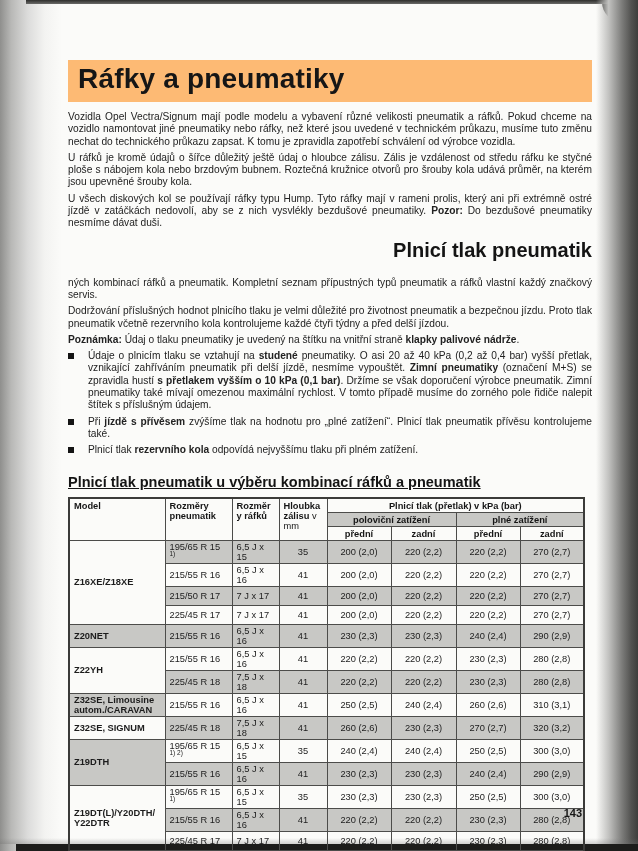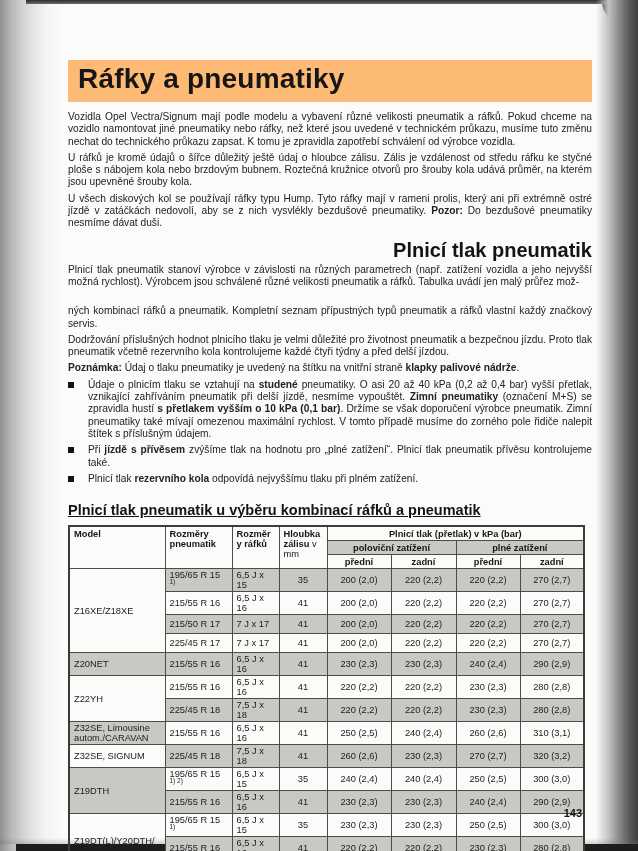--- a/index.html
+++ b/index.html
@@ -35,21 +35,21 @@
   .bullet .btext{flex:1;text-align:justify;margin-left:8px;}
 
   .table-heading{font-size:14.5px;font-weight:bold;margin:13px 0 7px;color:#141414;text-decoration:underline;}
 
   table{border-collapse:collapse;width:515px;font-size:9.3px;border:2px solid #3b3b39;table-layout:fixed;}
   th,td{border:1px solid #4c4c4a;padding:1px 4px;vertical-align:middle;overflow-wrap:anywhere;}
   th{font-weight:bold;text-align:left;vertical-align:top;padding-top:2px;color:#161616;}
   th.c,td.c{text-align:center;vertical-align:middle;}
   .shade{background:#c8c8c5;}
   tbody td{height:16px;}
-  td.model{font-weight:normal;}
+  td.model{font-weight:bold;}
   sup{font-size:6.5px;line-height:0;}
   .nw{font-weight:normal;}
   .page-num{position:absolute;right:56px;bottom:32px;font-weight:bold;font-size:11px;z-index:3;color:#161616;}
 </style>
 </head>
 <body>
 
 <div class="corner-tr"></div>
 <div class="edge-left"></div>
 <div class="edge-top"></div>
@@ -62,21 +62,20 @@
   <div class="title-bar">
     <h1>Ráfky a pneumatiky</h1>
   </div>
 
   <div class="cols">
     <div class="col">
       <p><span>Vozidla Opel Vectra/Signum mají podle modelu a vybavení různé velikosti pneumatik a ráfků. Pokud chceme na vozidlo namontovat jiné pneumatiky nebo ráfky, než které jsou uvedené v technickém průkazu, musíme tuto změnu nechat do technického průkazu zapsat. K tomu je zpravidla zapotřebí schválení od výrobce vozidla.</span></p>
       <p><span>U ráfků je kromě údajů o šířce důležitý ještě údaj o hloubce zálisu. Zális je vzdálenost od středu ráfku ke styčné ploše s nábojem kola nebo brzdovým bubnem. Roztečná kružnice otvorů pro šrouby kola udává průměr, na kterém jsou upevněné šrouby kola.</span></p>
       <p><span>U všech diskových kol se používají ráfky typu Hump. Tyto ráfky mají v rameni prolis, který ani při extrémně ostré jízdě v zatáčkách nedovolí, aby se z nich vysvlékly bezdušové pneumatiky. </span><span style="font-weight: bold;">Pozor:</span><span> Do bezdušové pneumatiky nesmíme dávat duši.</span></p>
       <h2>Plnicí tlak pneumatik</h2>
-      <p><span>Plnicí tlak pneumatik stanoví výrobce v závislosti na různých parametrech (např. zatížení vozidla a jeho nejvyšší možná rychlost). Výrobcem jsou schválené různé velikosti pneumatik a ráfků. Tabulka uvádí jen malý průřez mož-</span></p>
     </div>
     <div class="col">
       <p><span>ných kombinací ráfků a pneumatik. Kompletní seznam přípustných typů pneumatik a ráfků vlastní každý značkový servis.</span></p>
       <p><span>Dodržování příslušných hodnot plnicího tlaku je velmi důležité pro životnost pneumatik a bezpečnou jízdu. Proto tlak pneumatik včetně rezervního kola kontrolujeme každé čtyři týdny a před delší jízdou.</span></p>
       <p><span style="font-weight: bold;">Poznámka:</span><span> Údaj o tlaku pneumatiky je uvedený na štítku na vnitřní straně </span><span style="font-weight: bold;">klapky palivové nádrže</span><span>.</span></p>
       <div class="bullet">
         <span class="sq"></span>
         <span class="btext"><span>Údaje o plnicím tlaku se vztahují na </span><span style="font-weight: bold;">studené</span><span> pneumatiky. O asi 20 až 40 kPa (0,2 až 0,4 bar) vyšší přetlak, vznikající zahříváním pneumatik při delší jízdě, nesmíme vypouštět. </span><span style="font-weight: bold;">Zimní pneumatiky</span><span> (označení M+S) se zpravidla hustí </span><span style="font-weight: bold;">s přetlakem vyšším o 10 kPa (0,1 bar)</span><span>. Držíme se však doporučení výrobce pneumatik. Zimní pneumatiky také mívají omezenou maximální rychlost. V tomto případě musíme do zorného pole řidiče nalepit štítek s příslušným údajem.</span></span>
       </div>
       <div class="bullet">

